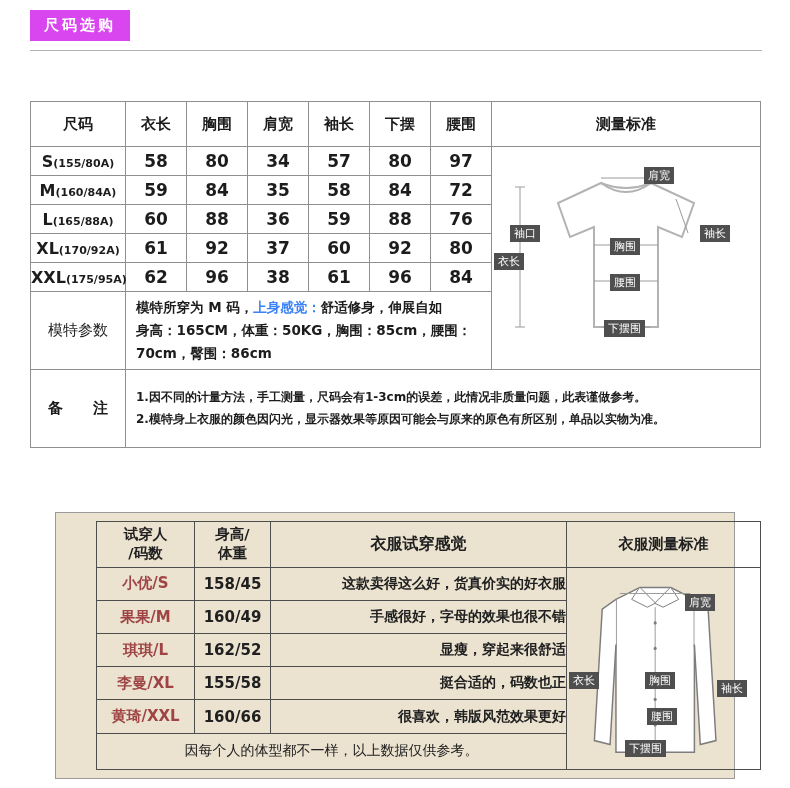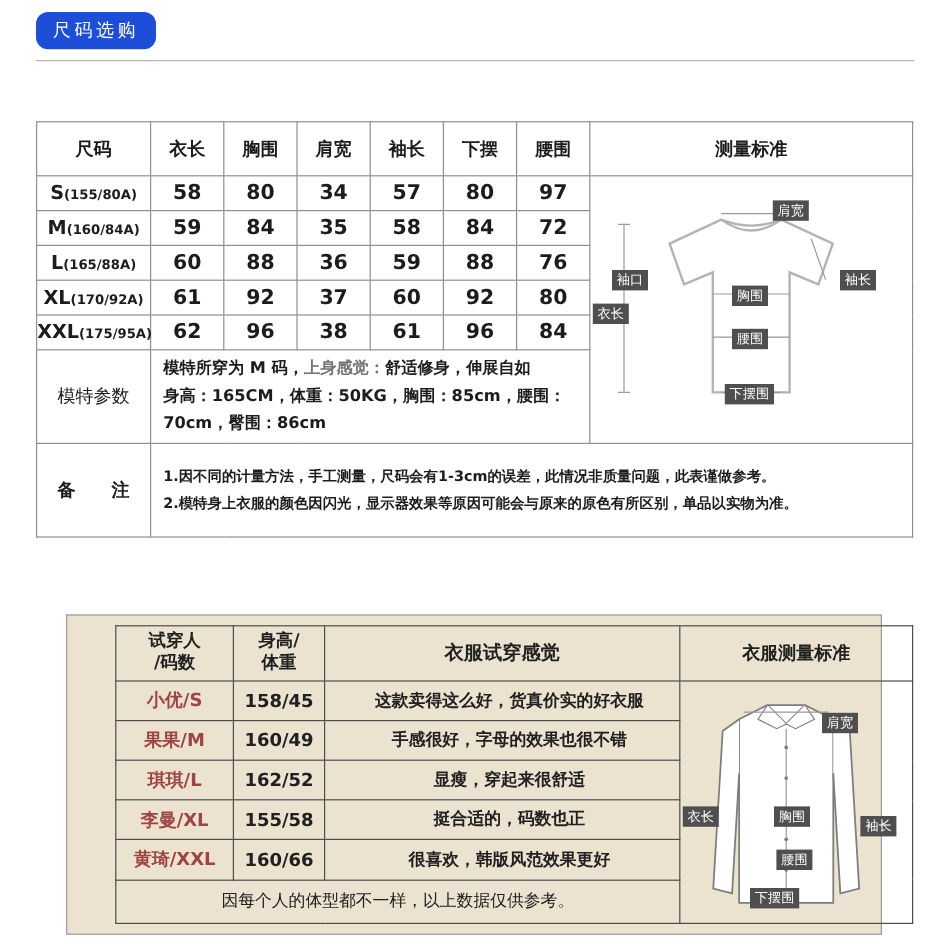--- a/index.html
+++ b/index.html
@@ -2,57 +2,57 @@
 <html><head>
 <meta charset="utf-8">
 <style>
   * { margin:0; padding:0; box-sizing:border-box; }
   html,body { background:#ffffff; }
   body { font-family:"DejaVu Sans","Liberation Sans",sans-serif; }
   .page { width:790px; height:788px; background:#fff; overflow:hidden; position:relative; }
 
   
   .hdr { display:flex; align-items:center; margin:10px 28px 0 30px; padding-bottom:9px; border-bottom:1px solid #b3b3b3; }
-  .hdr-title { background:#1d4ed8; color:#fff; font-size:15px; font-weight:normal; letter-spacing:3px; padding:6px 14px;border-radius:10px; }
+  .hdr-title { background:#d946ef; color:#fff; font-size:15px; font-weight:bold; letter-spacing:3px; padding:6px 14px; }
   .hdr-spacer { flex:1; }
   .hdr-sub { color:#8c8c8c; font-size:16px; font-weight:bold; letter-spacing:6px; }
 
   
   table { border-collapse:collapse; table-layout:fixed; }
   .t1 { width:730px; margin:50px 0 0 30px; }
   .t1 td { border:1px solid #8f8f8f; text-align:center; vertical-align:middle; color:#1c1c1c; }
   .t1 .hrow td { height:45px; font-size:15px; font-weight:bold; }
   .t1 .drow td { height:29px; font-size:17px; font-weight:bold;margin-left:46px; }
   .t1 .size-name { font-size:16px; font-weight:bold; }
   .t1 .size-spec { font-size:11px; font-weight:bold; }
   .t1 .mrow td { height:52px; }
   .t1 .mrow .mlabel { font-size:15px; font-weight:normal; }
   .t1 .mrow .mtext { text-align:left; padding:4px 10px; font-size:13.5px; font-weight:bold; line-height:1.7; }
-  .red { color:#737373; }
+  .red { color:#3b82f6; }
   .t1 .nrow td { height:78px; }
   .t1 .nrow .nlabel { font-size:15px; font-weight:bold; }
   .t1 .nrow .ntext { text-align:left; padding:6px 10px; font-size:12px; font-weight:bold; line-height:1.85; }
 
   .diag-cell { padding:0; }
   .diag { position:relative; width:100%; }
   .diag svg { display:block; margin:0 auto; }
   .chip { position:absolute; background:#4f4f4f; color:#fff; font-size:11px; font-weight:normal; line-height:1; padding:3px 4px; white-space:nowrap; }
 
   
   .t2wrap { width:680px; margin:64px 0 0 55px; background:#ebe3d0; border:1px solid #9a9a9a; padding:8px; }
   .t2 { width:664px;margin-left:32px; }
   .t2 td { border:1px solid #4d4d4d; text-align:center; vertical-align:middle; color:#202020; }
   .t2 .hrow td { height:46px; font-weight:bold; }
   .t2 .h-small { font-size:14.5px; line-height:1.35; }
   .t2 .h-big { font-size:16px; }
   .t2 .h-mid { font-size:15px; }
   .t2 .drow td { height:33px; font-weight:bold; }
   .t2 .person { color:#9e4444; font-size:15px; }
   .t2 .bodyv { font-size:15px; }
-  .t2 .comment { text-align:center; padding-left:12px; font-size:14px; }
+  .t2 .comment { text-align:right; padding-left:12px; font-size:14px; }
   .t2 .frow td { height:36px; font-size:14px; font-weight:normal; }
 </style>
 </head>
 <body>
 
 <div class="page">
 
   <div class="hdr">
     <div class="hdr-title">尺码选购</div>
     <div class="hdr-spacer"></div>

